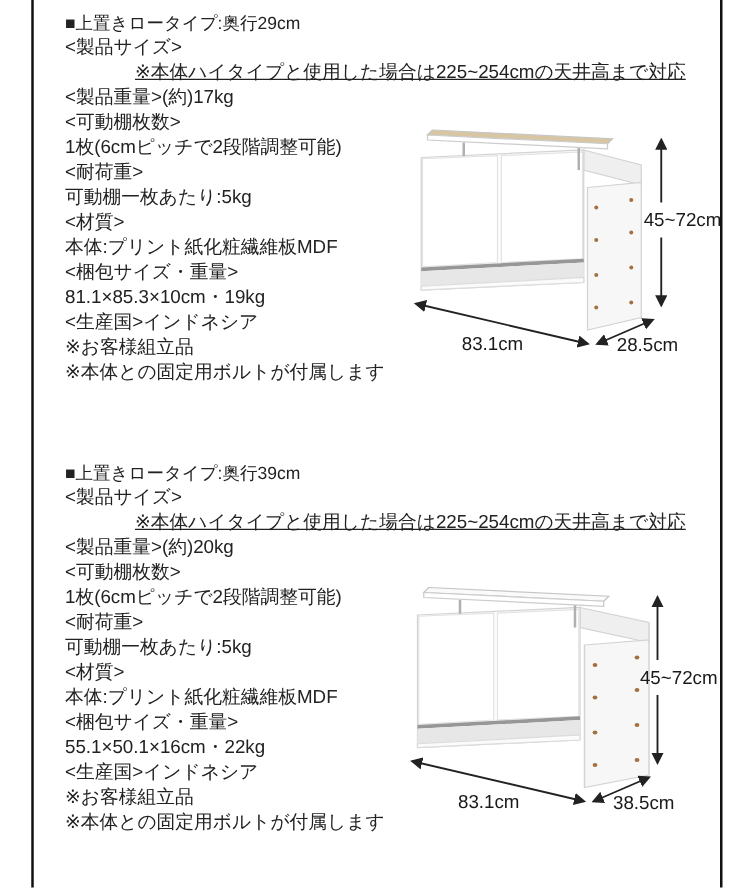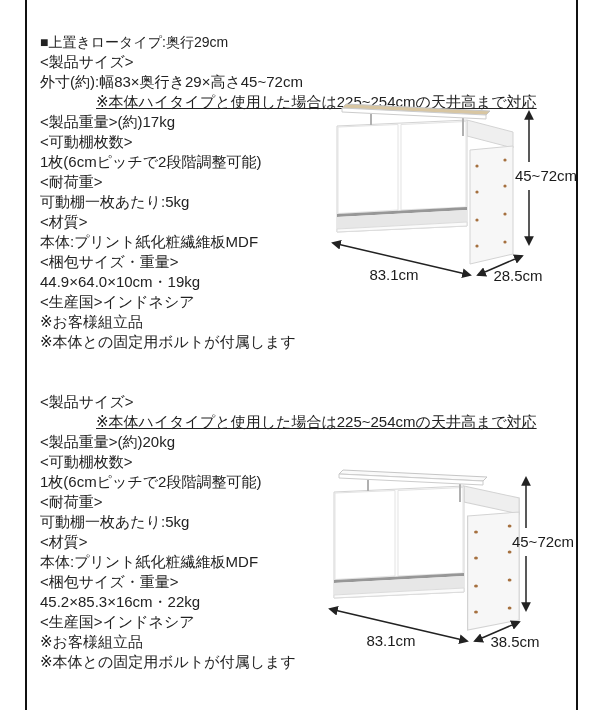--- a/index.html
+++ b/index.html
@@ -5,21 +5,21 @@
   html,body{margin:0;padding:0;}
   body{
     width:600px;height:710px;position:relative;overflow:hidden;
     background:#ffffff;color:#222;
     font-family:"Liberation Sans","DejaVu Sans",sans-serif;
   }
   .page-border{position:absolute;top:0;bottom:0;width:2px;background:#111;}
   .page-border.left{left:25px;}
   .page-border.right{left:576px;}
 
-  .section{position:absolute;left:40px;width:525px;margin-top:24px;}
+  .section{position:absolute;left:52px;width:525px;}
   .section.first{top:8px;}
   .section.second{top:368px;}
   .section-title{font-size:14px;line-height:20px;white-space:nowrap;}
   .spec-line{font-size:15px;line-height:20px;white-space:nowrap;}
   .spec-line.indent{padding-left:56px;text-decoration:underline;}
 
   .figure{position:absolute;width:270px;height:212px;}
   .figure.fig-29{left:315px;top:80px;}
   .figure.fig-39{left:312px;top:446px;}
 
@@ -36,51 +36,51 @@
 <body>
 
 <div class="page-border left"></div>
 <div class="page-border right"></div>
 
 <div class="section first">
   <div class="section-title">■上置きロータイプ:奥行29cm</div>
   <div class="spec-lines">
 
   <div class="spec-line">&lt;製品サイズ&gt;</div>
-      <div class="spec-line">外寸(約):幅83×奥行き29×高さ45~72cm</div>
       <div class="spec-line indent">※本体ハイタイプと使用した場合は225~254cmの天井高まで対応</div>
       <div class="spec-line">&lt;製品重量&gt;(約)17kg</div>
       <div class="spec-line">&lt;可動棚枚数&gt;</div>
       <div class="spec-line">1枚(6cmピッチで2段階調整可能)</div>
       <div class="spec-line">&lt;耐荷重&gt;</div>
       <div class="spec-line">可動棚一枚あたり:5kg</div>
       <div class="spec-line">&lt;材質&gt;</div>
       <div class="spec-line">本体:プリント紙化粧繊維板MDF</div>
       <div class="spec-line">&lt;梱包サイズ・重量&gt;</div>
-      <div class="spec-line">44.9×64.0×10cm・19kg</div>
+      <div class="spec-line">81.1×85.3×10cm・19kg</div>
       <div class="spec-line">&lt;生産国&gt;インドネシア</div>
       <div class="spec-line">※お客様組立品</div>
       <div class="spec-line">※本体との固定用ボルトが付属します</div>
     </div>
 </div>
 
 <div class="section second">
+  <div class="section-title">■上置きロータイプ:奥行39cm</div>
   <div class="spec-lines">
 
   <div class="spec-line">&lt;製品サイズ&gt;</div>
       <div class="spec-line indent">※本体ハイタイプと使用した場合は225~254cmの天井高まで対応</div>
       <div class="spec-line">&lt;製品重量&gt;(約)20kg</div>
       <div class="spec-line">&lt;可動棚枚数&gt;</div>
       <div class="spec-line">1枚(6cmピッチで2段階調整可能)</div>
       <div class="spec-line">&lt;耐荷重&gt;</div>
       <div class="spec-line">可動棚一枚あたり:5kg</div>
       <div class="spec-line">&lt;材質&gt;</div>
       <div class="spec-line">本体:プリント紙化粧繊維板MDF</div>
       <div class="spec-line">&lt;梱包サイズ・重量&gt;</div>
-      <div class="spec-line">45.2×85.3×16cm・22kg</div>
+      <div class="spec-line">55.1×50.1×16cm・22kg</div>
       <div class="spec-line">&lt;生産国&gt;インドネシア</div>
       <div class="spec-line">※お客様組立品</div>
       <div class="spec-line">※本体との固定用ボルトが付属します</div>
     </div>
 </div>
 
 <div class="figure fig-29">
   <svg width="270" height="212" viewBox="0 0 270 212">
     <defs>
       <marker id="ar-a" viewBox="0 0 10 10" refX="8" refY="5" markerWidth="6.5" markerHeight="6.5" orient="auto-start-reverse">

